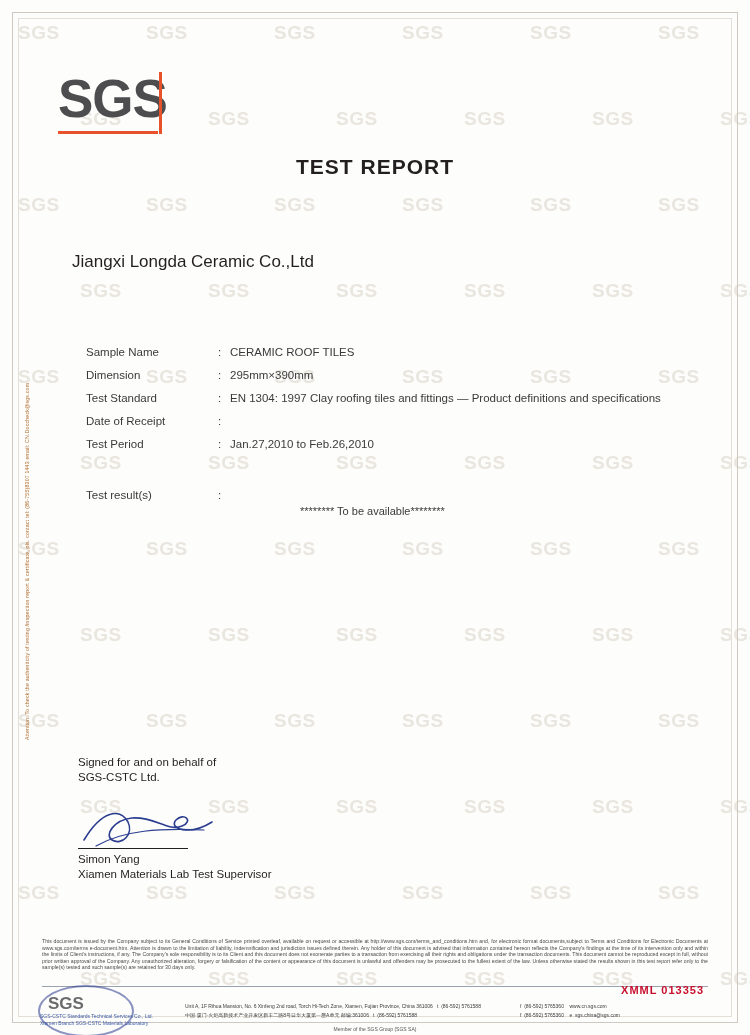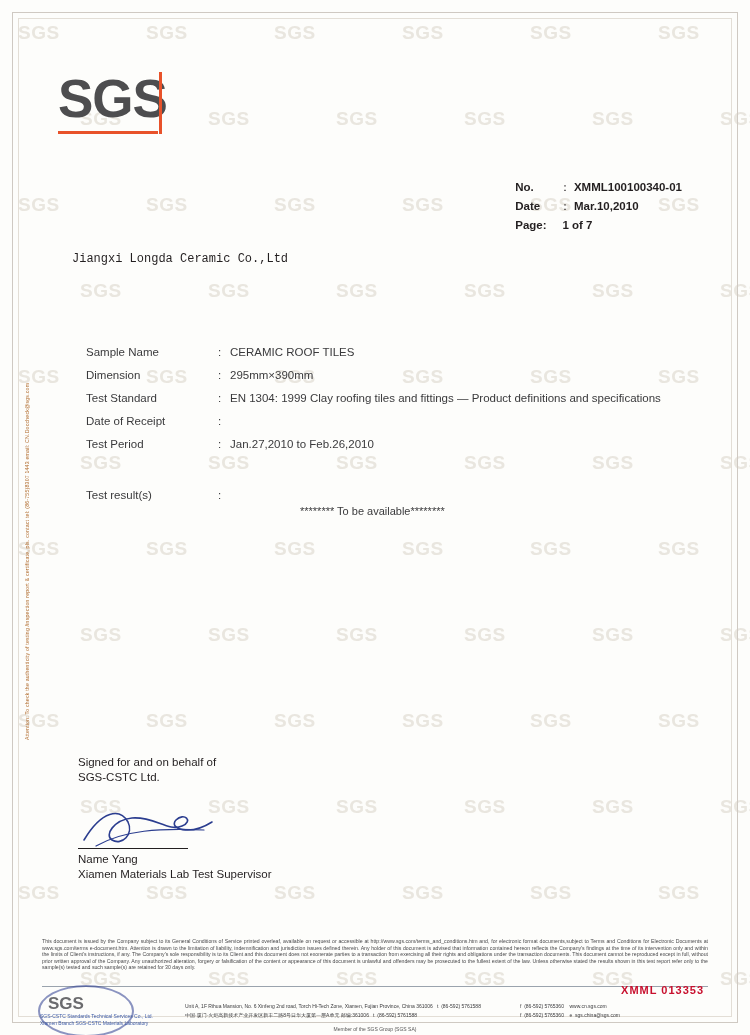--- a/index.html
+++ b/index.html
@@ -64,21 +64,21 @@
   }
   .meta{
     position:absolute;right:68px;top:178px;
     font-size:11.5px;line-height:19px;color:#231f20;
   }
   .meta .row{white-space:nowrap;}
   .meta .lab{display:inline-block;width:44px;font-weight:bold;}
   .meta .val{font-weight:bold;}
   .client{
     position:absolute;left:72px;top:252px;
-    font-size:12px;color:#231f20;font-family:Liberation Mono, monospace;
+    font-size:17px;color:#231f20;
   }
   .intro{
     position:absolute;left:72px;top:325px;
     font-size:12px;color:#231f20;
   }
   .fields{
     position:absolute;left:86px;top:344px;width:580px;
     font-size:11.5px;color:#3a3a3c;
   }
   .fields .fr{display:flex;margin-bottom:7px;line-height:16px;}
@@ -234,54 +234,43 @@
       <div class="wm" style="left: 720px; top: 968px;">SGS</div>
     </div>
 
   <div class="frame"></div>
   <div class="frame-inner"></div>
 
   <div class="logo">SGS</div>
   <div class="logo-underline"></div>
   <div class="logo-bar-v"></div>
 
+  <div class="title">TEST REPORT</div>
 
   <div class="meta">
-    <div class="row">
-      <span class="lab">No.</span><span>：</span>
-      <span class="val">XMML100100340-01</span>
-    </div>
-    <div class="row">
-      <span class="lab">Date</span><span>：</span>
-      <span class="val">Mar.10,2010</span>
-    </div>
-    <div class="row">
-      <span class="lab">Page:</span>
-      <span class="val">1 of 7</span>
-    </div>
   </div>
 
   <div class="client">Jiangxi Longda Ceramic Co.,Ltd</div>
 
 
   <div class="fields">
     <div class="fr">
       <div class="fk">Sample Name</div>
       <div class="fc">:</div>
       <div class="fv">CERAMIC ROOF TILES</div>
     </div>
     <div class="fr">
       <div class="fk">Dimension</div>
       <div class="fc">:</div>
       <div class="fv">295mm×390mm</div>
     </div>
     <div class="fr">
       <div class="fk">Test Standard</div>
       <div class="fc">:</div>
-      <div class="fv">EN 1304: 1999 Clay roofing tiles and fittings — Product definitions and specifications</div>
+      <div class="fv">EN 1304: 1997 Clay roofing tiles and fittings — Product definitions and specifications</div>
     </div>
     <div class="fr">
       <div class="fk">Date of Receipt</div>
       <div class="fc">:</div>
     </div>
     <div class="fr">
       <div class="fk">Test Period</div>
       <div class="fc">:</div>
       <div class="fv">Jan.27,2010 to Feb.26,2010</div>
     </div>
@@ -300,21 +289,21 @@
     <div>SGS-CSTC Ltd.</div>
   </div>
 
   <svg class="sig-svg" width="180" height="58" viewBox="0 0 180 58">
     <path d="M12 40 C30 10, 48 8, 56 22 C62 34, 50 46, 40 40 C32 35, 42 20, 60 18 C82 16, 96 32, 110 26 C122 21, 112 12, 104 20 C96 29, 118 36, 140 22" fill="none" stroke="#2b3d8f" stroke-width="1.6" stroke-linecap="round"></path>
     <path d="M24 46 C52 30, 88 28, 132 30" fill="none" stroke="#2b3d8f" stroke-width="1.2" stroke-linecap="round"></path>
   </svg>
   <div class="sig-line"></div>
 
   <div class="signer">
-    <div>Name Yang</div>
+    <div>Simon Yang</div>
     <div>Xiamen Materials Lab Test Supervisor</div>
   </div>
 
   <div class="side-text">Attention: To check the authenticity of testing /inspection report &amp; certificate, pls. contact tel: (86-755)8307 1443 email: CN.Doccheck@sgs.com</div>
 
   <div class="legal">This document is issued by the Company subject to its General Conditions of Service printed overleaf, available on request or accessible at http://www.sgs.com/terms_and_conditions.htm and, for electronic format documents,subject to Terms and Conditions for Electronic Documents at www.sgs.com/terms e-document.htm. Attention is drawn to the limitation of liability, indemnification and jurisdiction issues defined therein. Any holder of this document is advised that information contained hereon reflects the Company's findings at the time of its intervention only and within the limits of Client's instructions, if any. The Company's sole responsibility is to its Client and this document does not exonerate parties to a transaction from exercising all their rights and obligations under the transaction documents. This document cannot be reproduced except in full, without prior written approval of the Company. Any unauthorized alteration, forgery or falsification of the content or appearance of this document is unlawful and offenders may be prosecuted to the fullest extent of the law. Unless otherwise stated the results shown in this test report refer only to the sample(s) tested and such sample(s) are retained for 30 days only.</div>
 
   <div class="footer-sep"></div>
 
   <div class="foot-stamp"></div>

